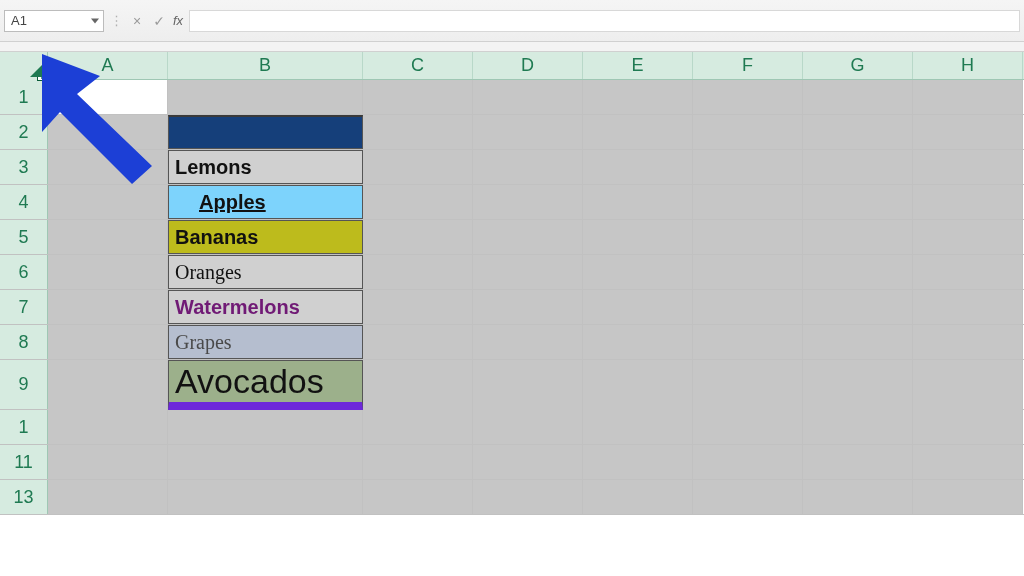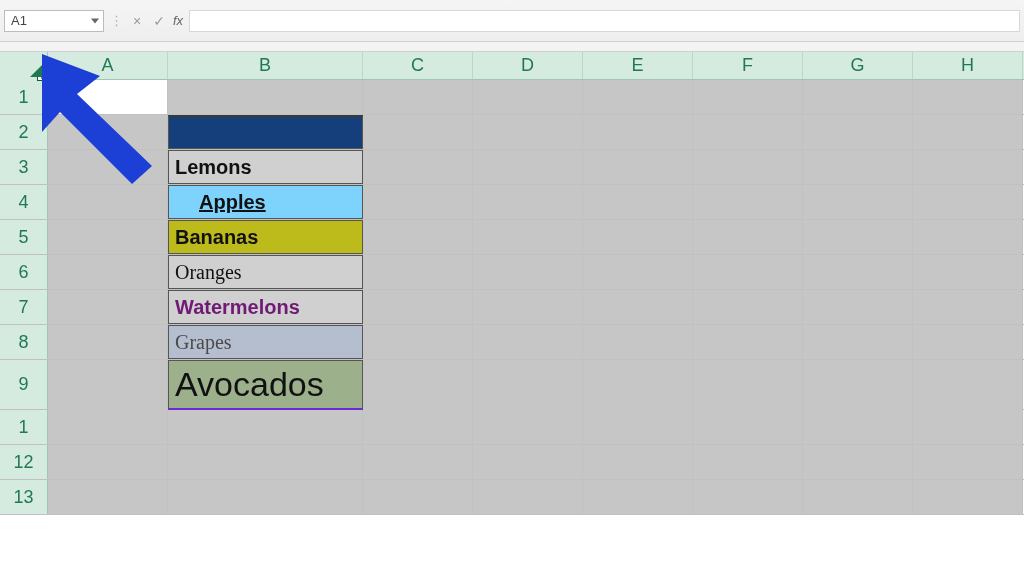--- a/index.html
+++ b/index.html
@@ -96,21 +96,21 @@
   }
   .h-r { height:35px; }
   .h-r9 { height:50px; }
 
   
   .cell.active { background:#ffffff; }
 
   
   .tbl { border:1px solid #555; }
   .tbl.top{border-top:2px solid #3a3a3a;}
-  .tbl.bottom{border-bottom:2px solid #6d28d9;}
+  .tbl.bottom{border-bottom:8px solid #6d28d9;}
 
   
   .c-header { background:#153f7a; }
   .c-bananas{ font-weight:800; background:#d0d0d0;}
   .c-apples { font-weight:700; text-decoration:underline; background:#7dd3fc;padding-left:30px;}
   .c-grapes { font-weight:800; background:#bdbb1c;}
   .c-oranges{ font-family:"Times New Roman",serif; font-size:20px; background:#d0d0d0;}
   .c-water  { font-weight:800; color:#701a75; background:#d0d0d0;}
   .c-lemons { font-family:"Times New Roman",serif; color:#4a4a4a; background:#b5becf;}
   .c-avoc   { font-size:34px; background:#9cb08b;}
@@ -268,21 +268,21 @@
     <div class="cell col-A"></div>
     <div class="cell col-B"></div>
     <div class="cell col-C"></div>
     <div class="cell col-D"></div>
     <div class="cell col-E"></div>
     <div class="cell col-F"></div>
     <div class="cell col-G"></div>
     <div class="cell col-H"></div>
   </div>
   <div class="row h-r">
-    <div class="row-h">12</div>
+    <div class="row-h">11</div>
     <div class="cell col-A"></div>
     <div class="cell col-B"></div>
     <div class="cell col-C"></div>
     <div class="cell col-D"></div>
     <div class="cell col-E"></div>
     <div class="cell col-F"></div>
     <div class="cell col-G"></div>
     <div class="cell col-H"></div>
   </div>
   <div class="row h-r">

